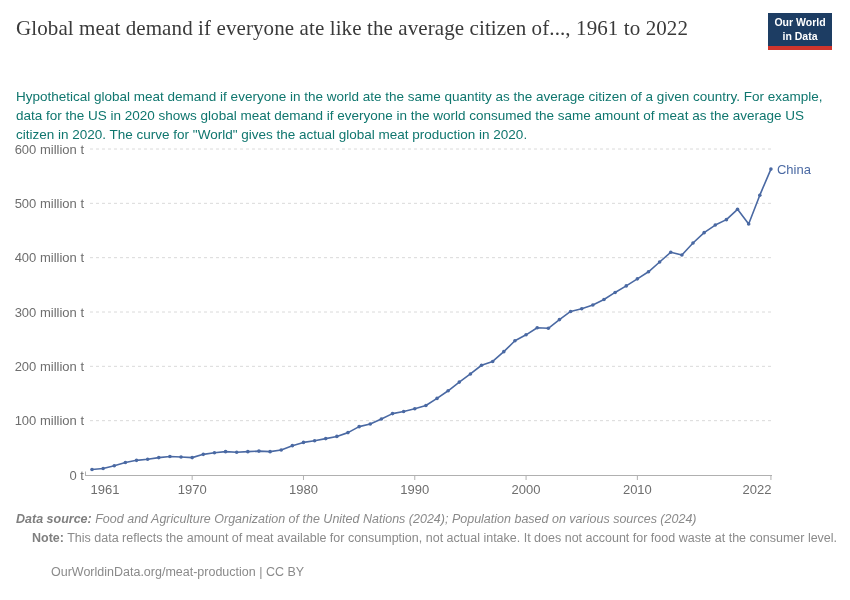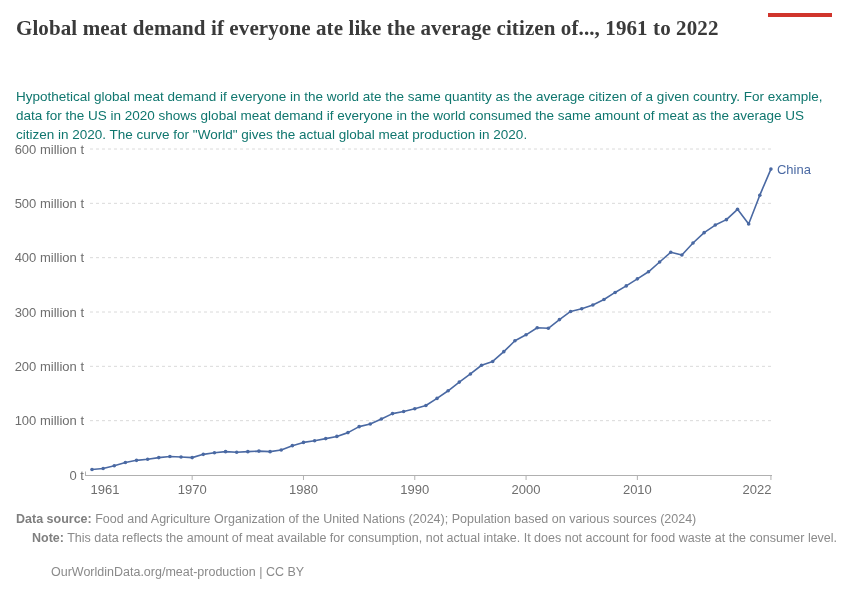--- a/index.html
+++ b/index.html
@@ -3,21 +3,21 @@
 <meta charset="utf-8">
 <style>
   html,body{margin:0;padding:0;}
   body{
     width:850px;height:600px;position:relative;background:#ffffff;
     font-family:"Liberation Sans","DejaVu Sans",sans-serif;overflow:hidden;
   }
   .title{
     position:absolute;left:16px;top:14px;width:720px;
     font-family:"Liberation Serif","DejaVu Serif",serif;
-    font-weight:bold;font-size:21px;line-height:1.34;color:#3a3a3a;
+    font-weight:normal;font-size:21px;line-height:1.34;color:#3a3a3a;
     letter-spacing:0.1px;
   }
   .owid-logo{
     position:absolute;left:768px;top:13px;width:64px;height:37px;cursor:pointer;
   }
   .owid-logo .box{
     width:64px;height:33px;background:#1d3d63;color:#ffffff;
     display:flex;flex-direction:column;align-items:center;justify-content:center;
     font-size:10.5px;font-weight:bold;line-height:1.25;text-align:center;
   }
@@ -26,31 +26,35 @@
     position:absolute;left:16px;top:87px;width:818px;
     font-size:13.5px;line-height:1.42;color:#0f766e;
   }
   #chart-wrap{position:absolute;left:0;top:135px;width:850px;height:365px;}
   #chart-svg{display:block;}
   #chart-svg text{font-family:"Liberation Sans","DejaVu Sans",sans-serif;}
   .footer{
     position:absolute;left:16px;width:810px;color:#8a8a8a;font-size:12.5px;line-height:1.28;
   }
   .footer .lbl{font-weight:bold;color:#7f7f7f;}
-  .f-source{top:511px;}
+  .f-source{top:511px;font-style:italic;}
   .f-note{top:530px;padding-left:16px;}
   .f-cite{top:564px;margin-left:35px;}
   .f-link{cursor:pointer;}
 </style>
 </head>
 <body>
 
 <div class="title">Global meat demand if everyone ate like the average citizen of..., 1961 to 2022</div>
 
 <div class="owid-logo">
+  <div class="box">
+    <span>Our World</span>
+    <span>in Data</span>
+  </div>
   <div class="bar"></div>
 </div>
 
 <div class="subtitle">Hypothetical global meat demand if everyone in the world ate the same quantity as the average citizen of a given country. For example, data for the US in 2020 shows global meat demand if everyone in the world consumed the same amount of meat as the average US citizen in 2020. The curve for "World" gives the actual global meat production in 2020.</div>
 
 <div id="chart-wrap">
   <svg id="chart-svg" width="850" height="365" viewBox="0 0 850 365">
       <text x="84" y="344.5" text-anchor="end" fill="#6e6e6e" font-size="13">0 t</text>
       <line x1="90" y1="285.6666666666667" x2="772" y2="285.6666666666667" stroke="#dadada" stroke-width="1" stroke-dasharray="3,3"></line>
       <text x="84" y="290.1666666666667" text-anchor="end" fill="#6e6e6e" font-size="13">100 million t</text>

